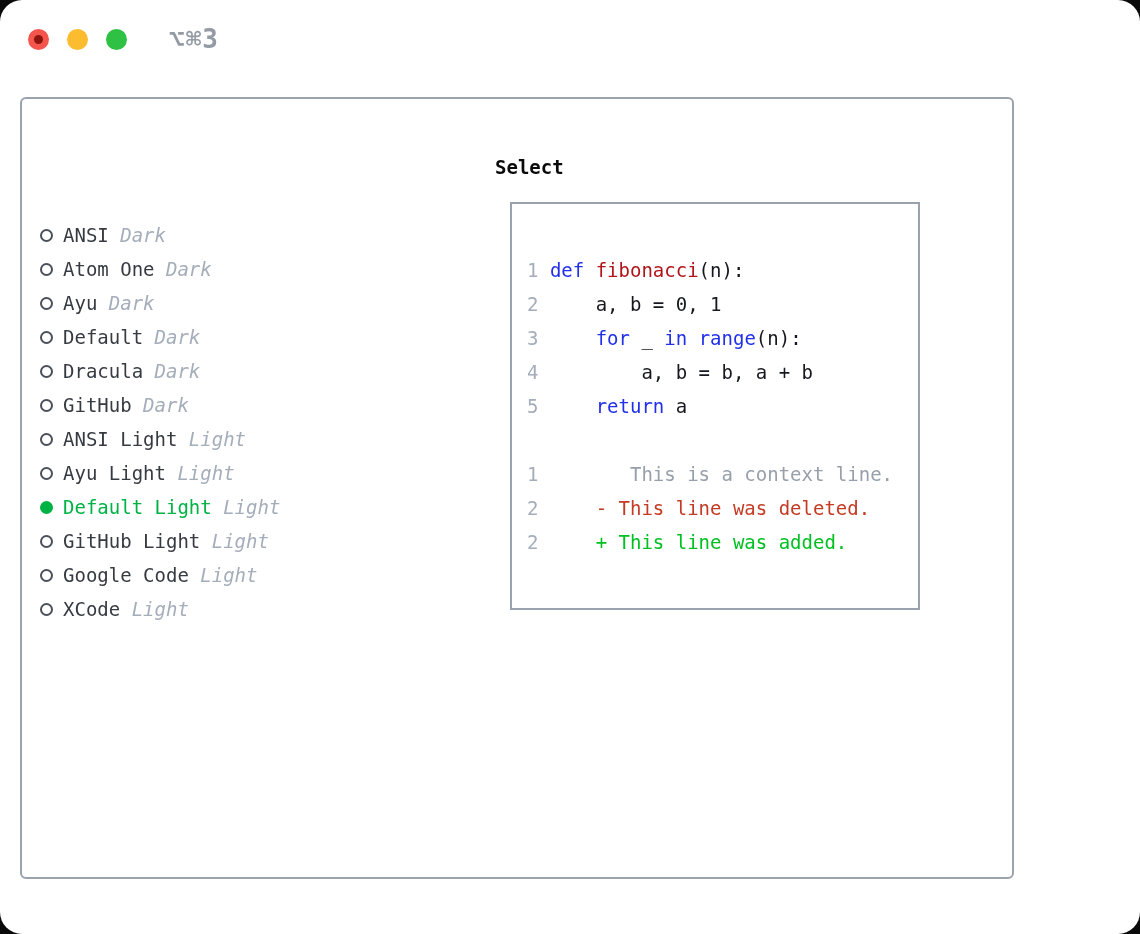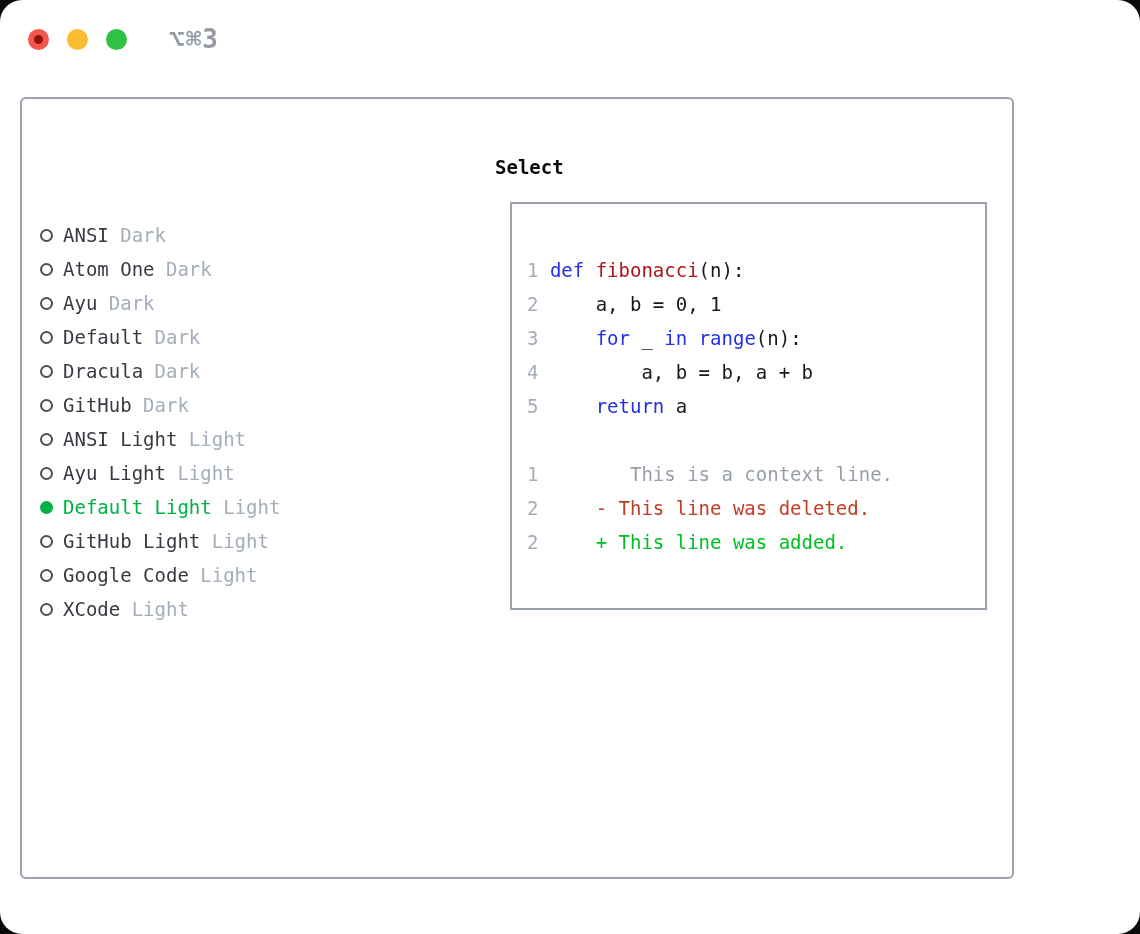--- a/index.html
+++ b/index.html
@@ -44,29 +44,29 @@
   .mcell{display:inline-block;width:23px;}
   .prompt{font-weight:bold;color:var(--black);}
   .hdr{font-weight:bold;color:var(--black);}
   .radio{
     display:inline-block;width:13px;height:13px;border-radius:50%;
     border:2px solid #4a505a;background:transparent;
   }
   .radio.sel{border-color:var(--green);background:var(--green);}
   .t-name{color:var(--dark);}
   .t-name.sel{color:var(--green);}
-  .t-tag{color:var(--gray);}
+  .t-tag{color:var(--gray);font-style:italic;}
   .spacer{height:68px;}
   
   .preview-title{
     position:absolute;left:473px;top:51px;height:34px;line-height:34px;
     font-size:19px;font-weight:bold;color:var(--black);
   }
   .preview-box{
-    position:absolute;left:488px;top:103px;width:477px;height:408px;
+    position:absolute;left:488px;top:103px;width:410px;height:408px;
     border:2px solid var(--border);background:#fff;
   }
   .code-lines{
     padding:49px 0 0 15px;font-size:19px;line-height:34px;white-space:pre;
   }
   .code-line{height:34px;}
   .ln{display:inline-block;width:1ch;margin-right:1ch;text-align:right;color:var(--gray);}
   .tok-kw{color:var(--kw);}
   .tok-fn{color:var(--fn);}
   .tok-plain{color:var(--plain);}

